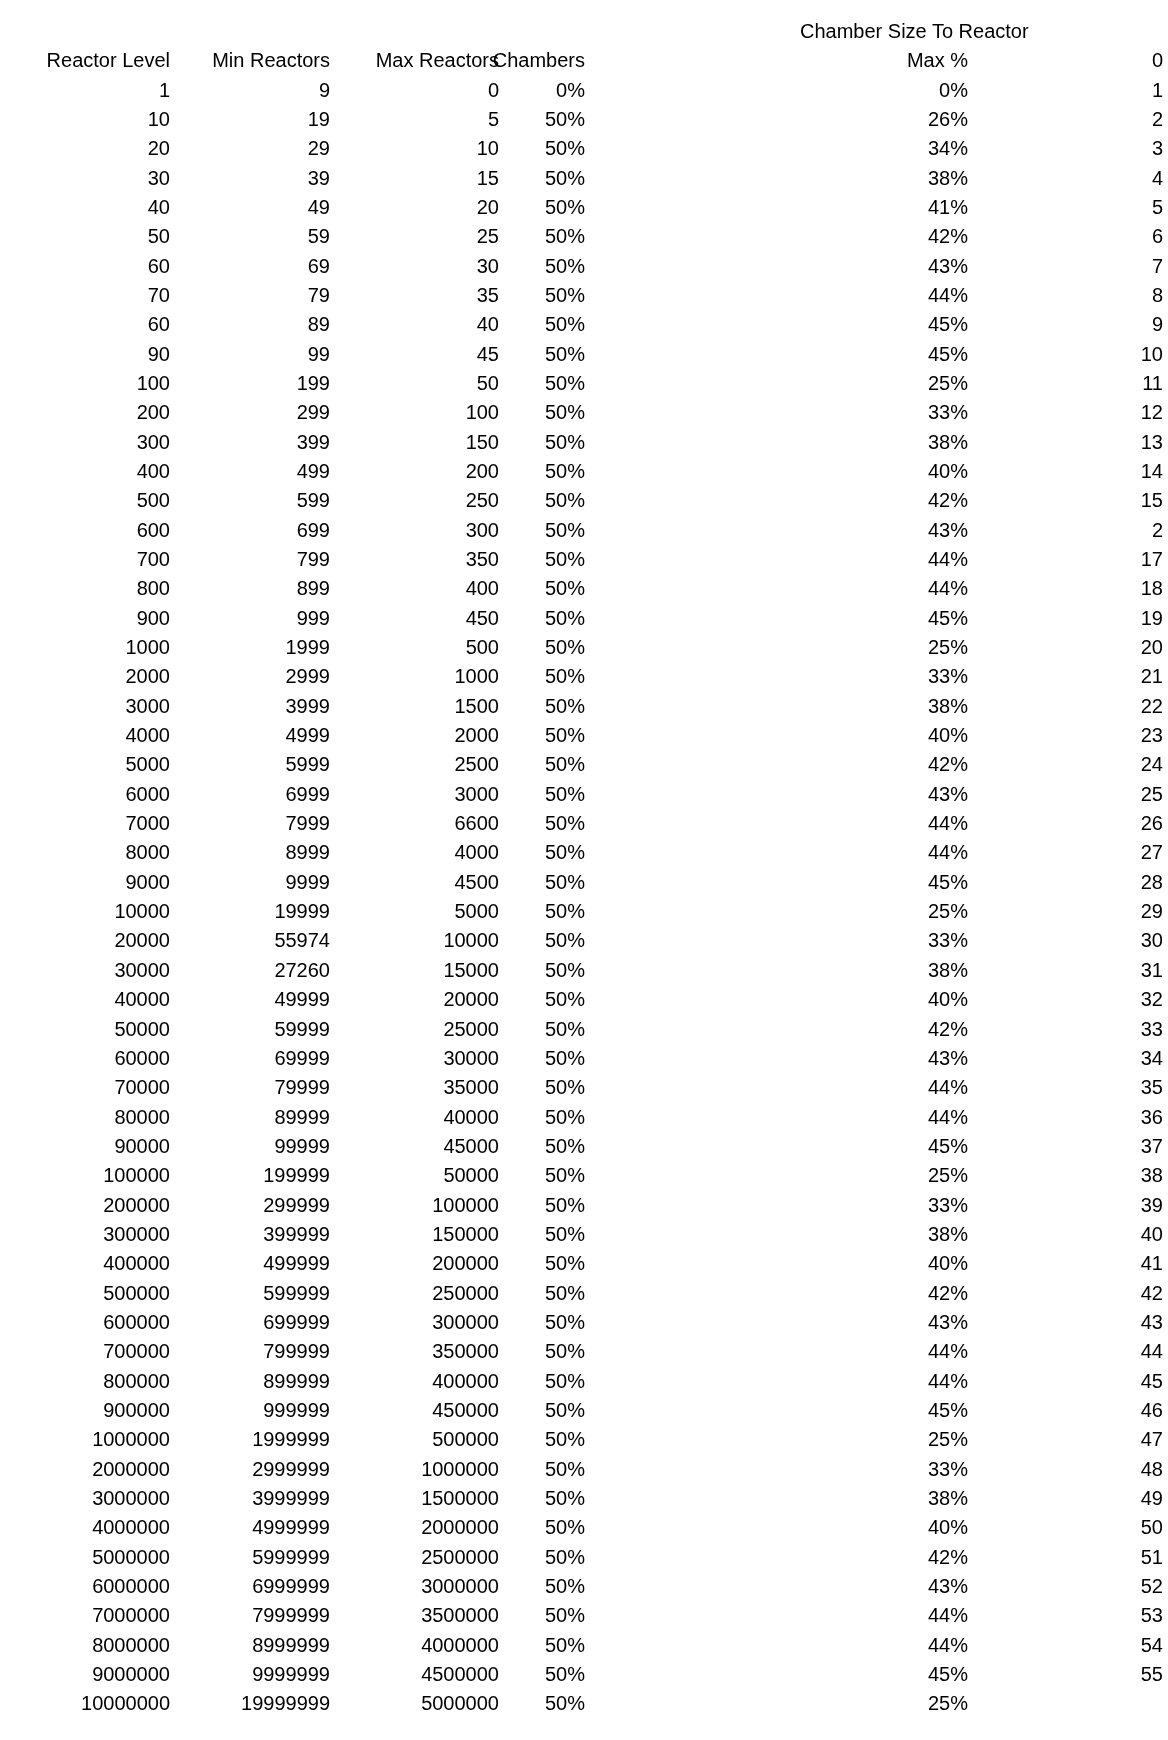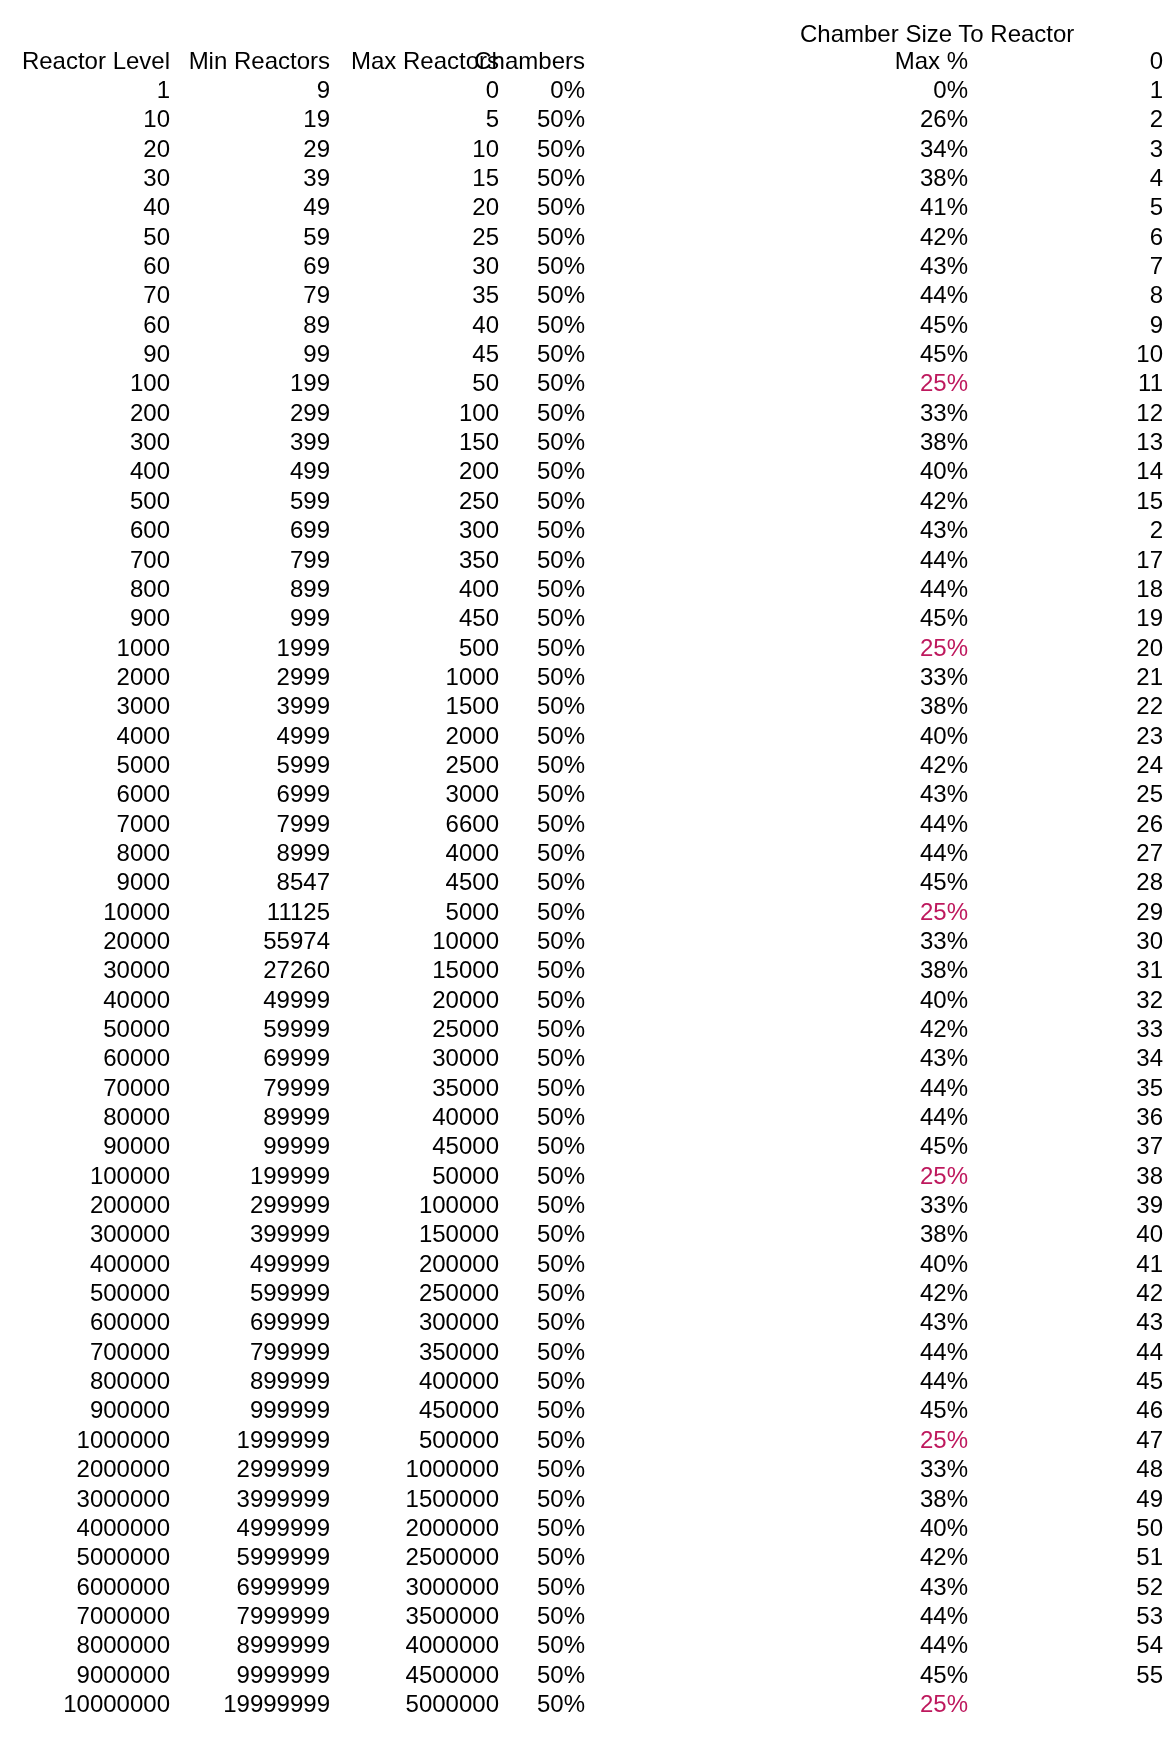--- a/index.html
+++ b/index.html
@@ -3,21 +3,21 @@
 <meta charset="utf-8">
 <style>
   html, body { margin: 0; padding: 0; background: #ffffff; }
   .sheet {
     position: relative;
     width: 1168px;
     height: 1740px;
     background: #ffffff;
     color: #000000;
     font-family: "Liberation Sans", sans-serif;
-    font-size: 24px;
+    font-size: 20px;
     overflow: hidden;
   }
   .group-header {
     position: absolute;
     top: 20px;
     left: 800px;
     white-space: nowrap;
   }
   .grid {
     position: absolute;
@@ -28,21 +28,21 @@
     grid-auto-rows: 29.35px;
     padding-left: 12px;
   }
   .cell {
     display: flex;
     align-items: center;
     justify-content: flex-end;
     white-space: nowrap;
     padding: 0;
   }
-  .green { color: #be185d; }
+  .green { color: #000000; }
 </style>
 </head>
 <body>
 
 <div class="sheet">
 
   <div class="group-header">Chamber Size To Reactor</div>
 
   <div class="grid">
     <div class="cell">Reactor Level</div>
@@ -208,27 +208,27 @@
       <div class="cell">50%</div>
       <div class="cell">44%</div>
       <div class="cell">26</div>
       <div class="cell">8000</div>
       <div class="cell">8999</div>
       <div class="cell">4000</div>
       <div class="cell">50%</div>
       <div class="cell">44%</div>
       <div class="cell">27</div>
       <div class="cell">9000</div>
-      <div class="cell">8547</div>
+      <div class="cell">9999</div>
       <div class="cell">4500</div>
       <div class="cell">50%</div>
       <div class="cell">45%</div>
       <div class="cell">28</div>
       <div class="cell">10000</div>
-      <div class="cell">11125</div>
+      <div class="cell">19999</div>
       <div class="cell">5000</div>
       <div class="cell">50%</div>
       <div class="cell green">25%</div>
       <div class="cell">29</div>
       <div class="cell">20000</div>
       <div class="cell">55974</div>
       <div class="cell">10000</div>
       <div class="cell">50%</div>
       <div class="cell">33%</div>
       <div class="cell">30</div>

